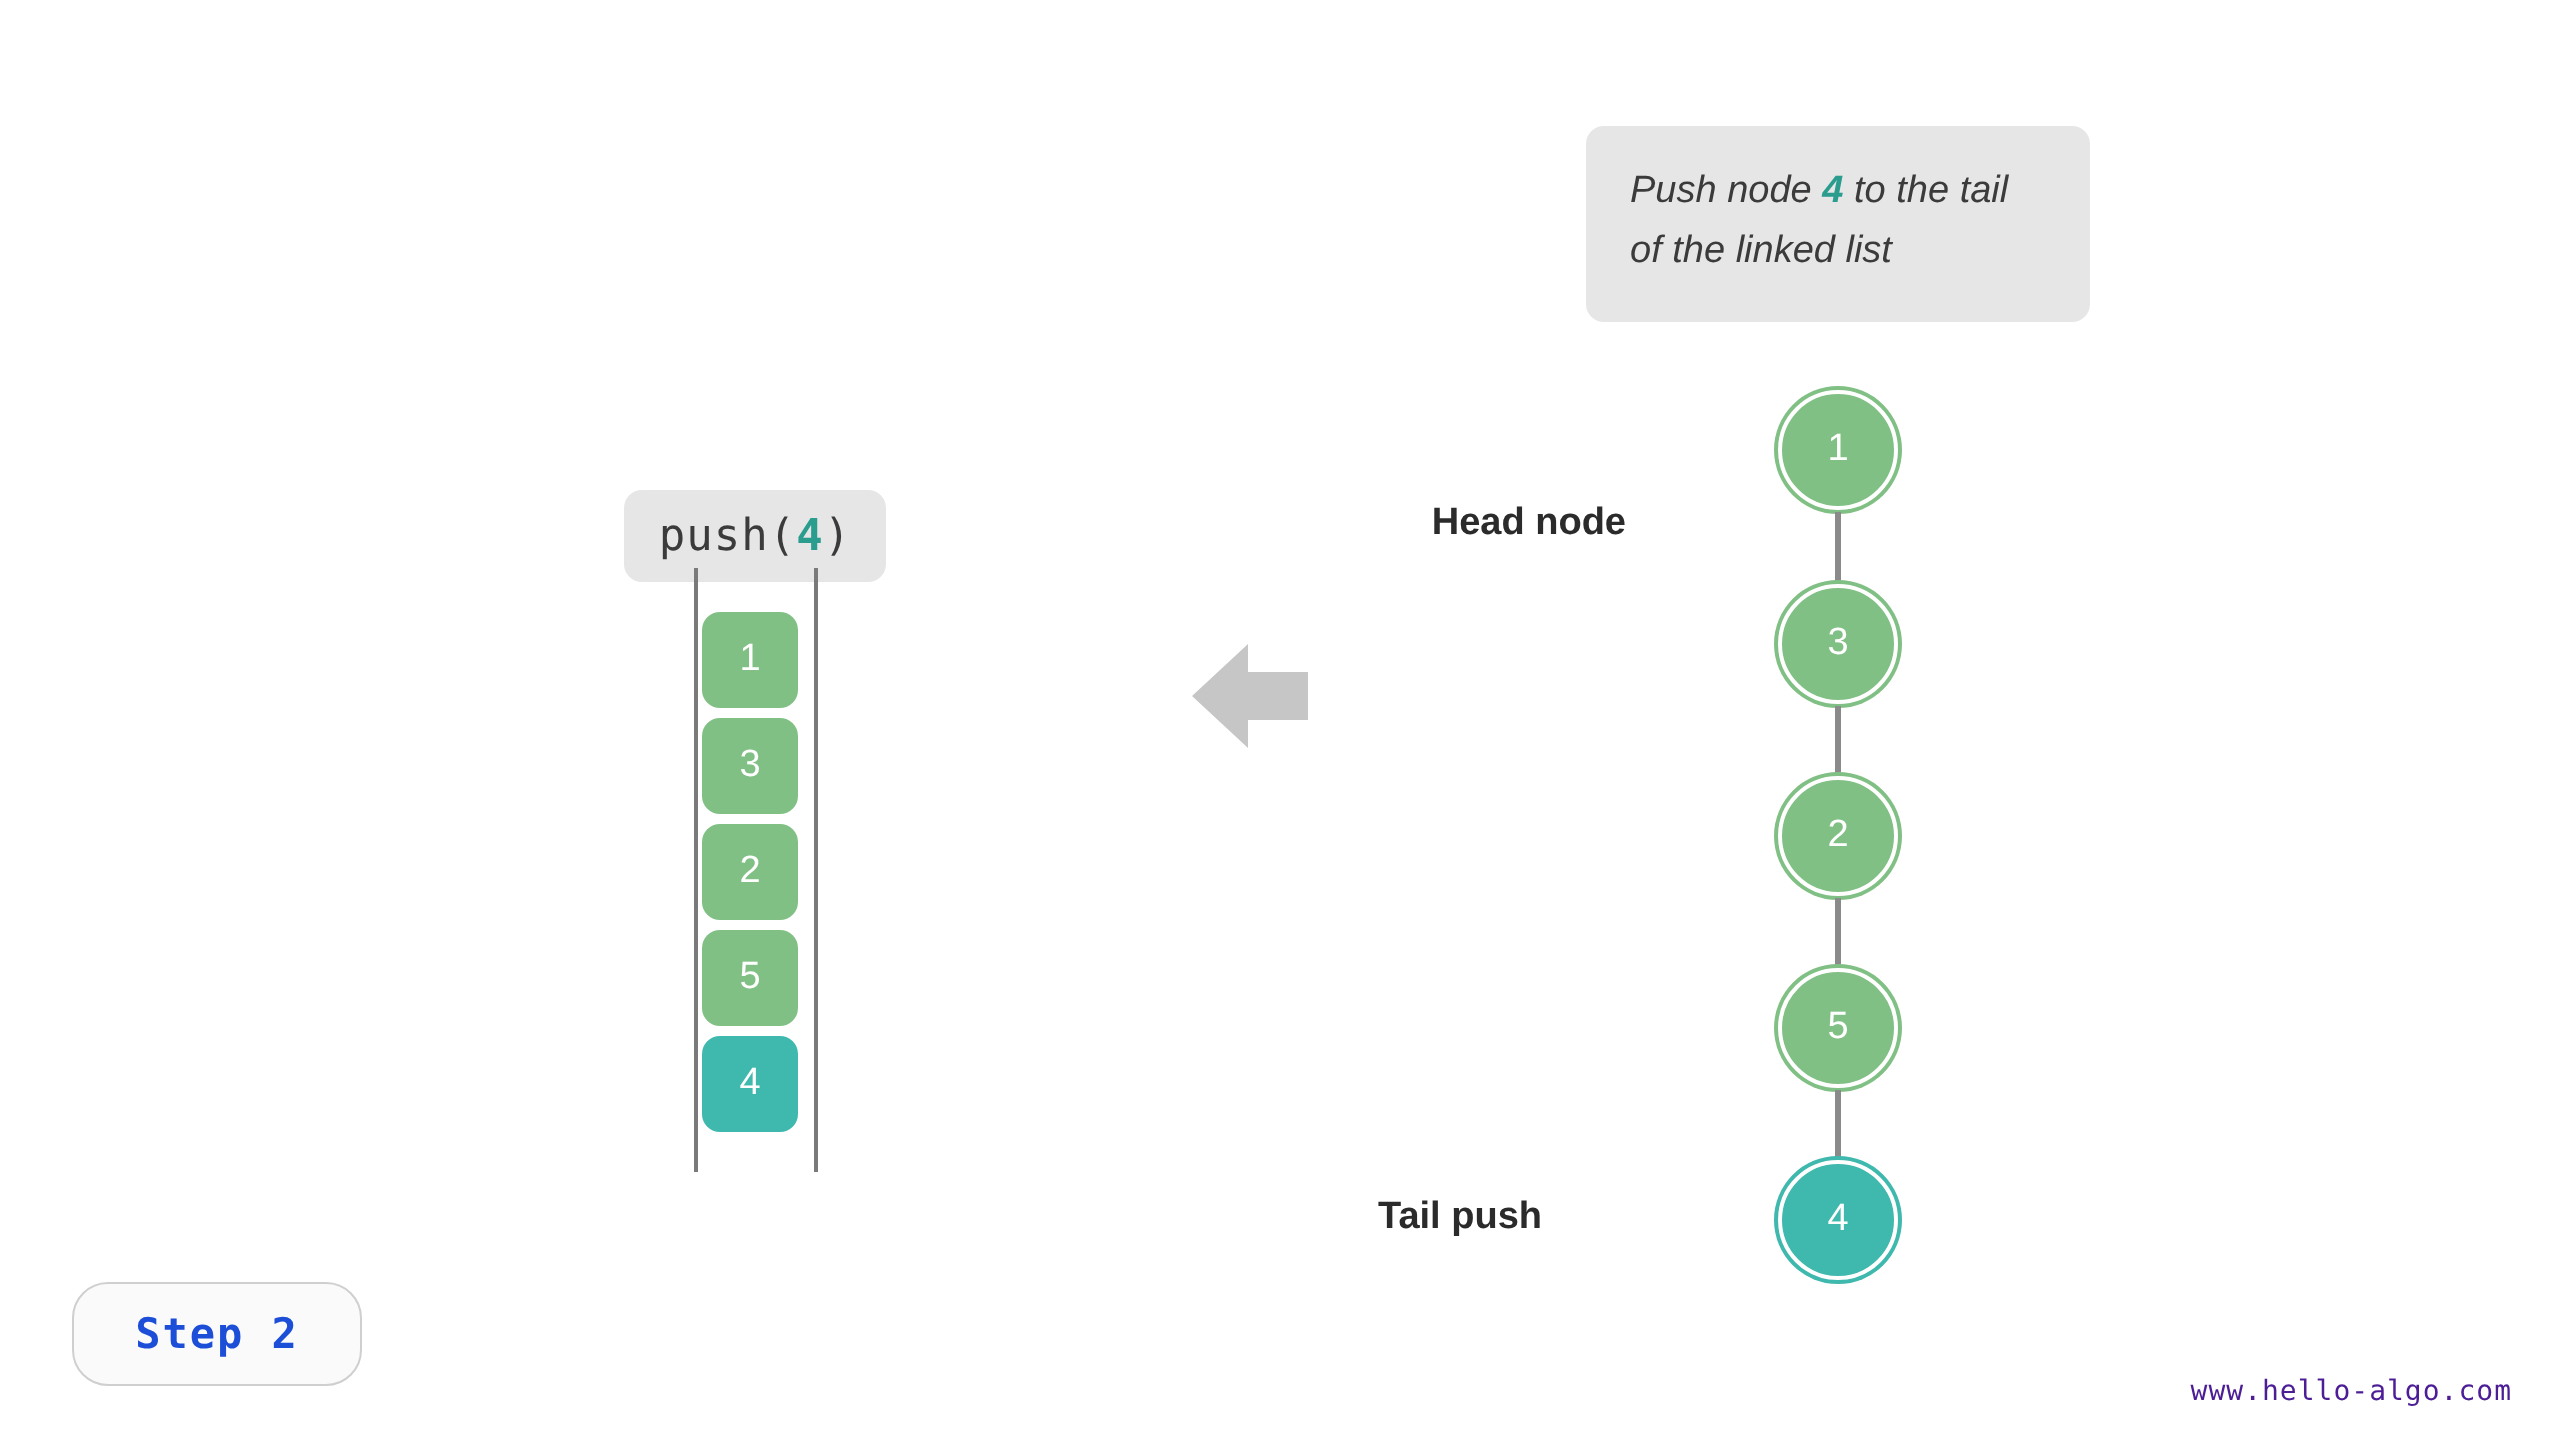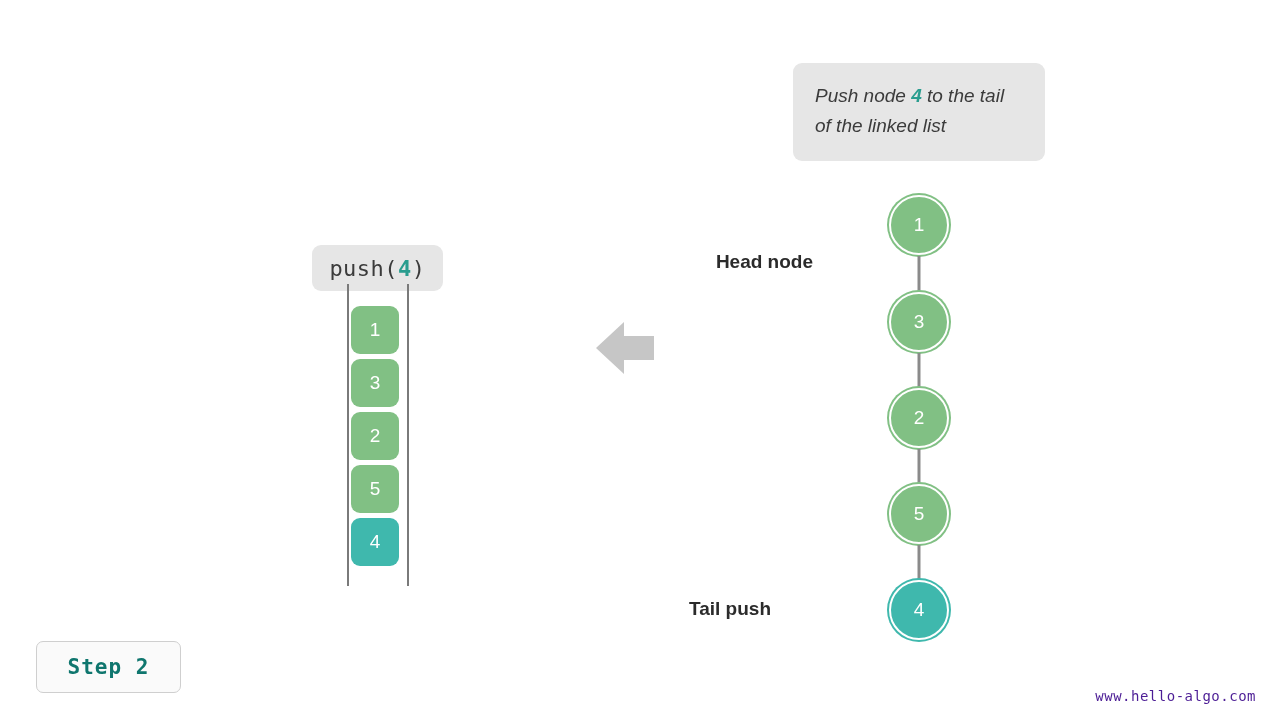--- a/index.html
+++ b/index.html
@@ -159,28 +159,28 @@
   
   .step-badge {
     position: absolute;
     left: 36px;
     top: 641px;
     width: 145px;
     height: 52px;
     box-sizing: border-box;
     background: #fafafa;
     border: 1px solid #cfcfcf;
-    border-radius: 7px;
+    border-radius: 18px;
     display: flex;
     align-items: center;
     justify-content: center;
     font-family: "DejaVu Sans Mono", "Liberation Mono", monospace;
     font-weight: bold;
     font-size: 21px;
-    color: #0f766e;
+    color: #1d4ed8;
     letter-spacing: 1px;
   }
 
   
   .watermark {
     position: absolute;
     right: 24px;
     bottom: 16px;
     font-family: "DejaVu Sans Mono", "Liberation Mono", monospace;
     font-size: 14px;

